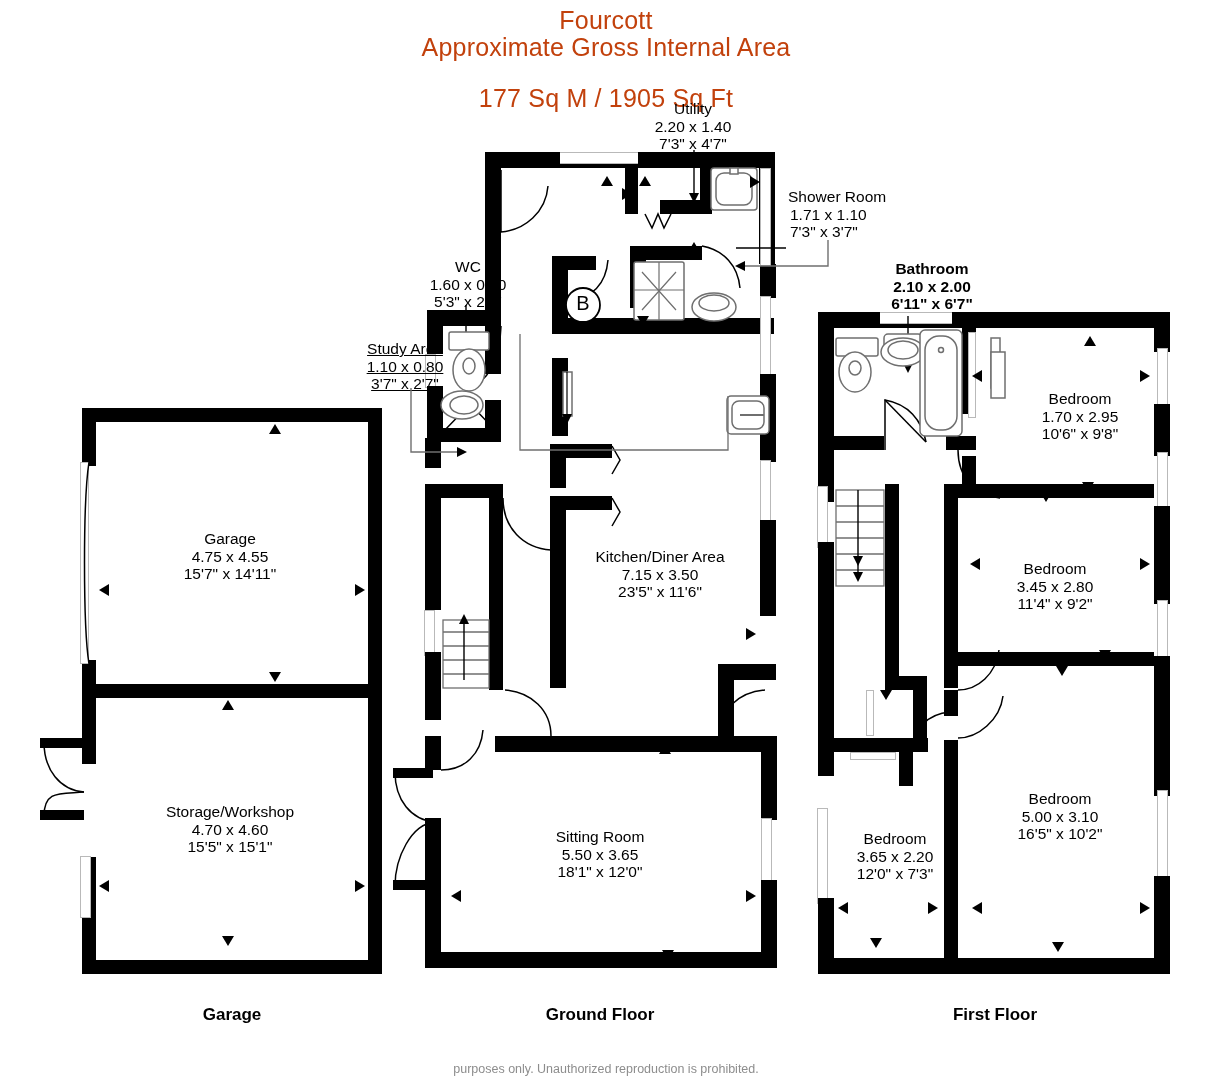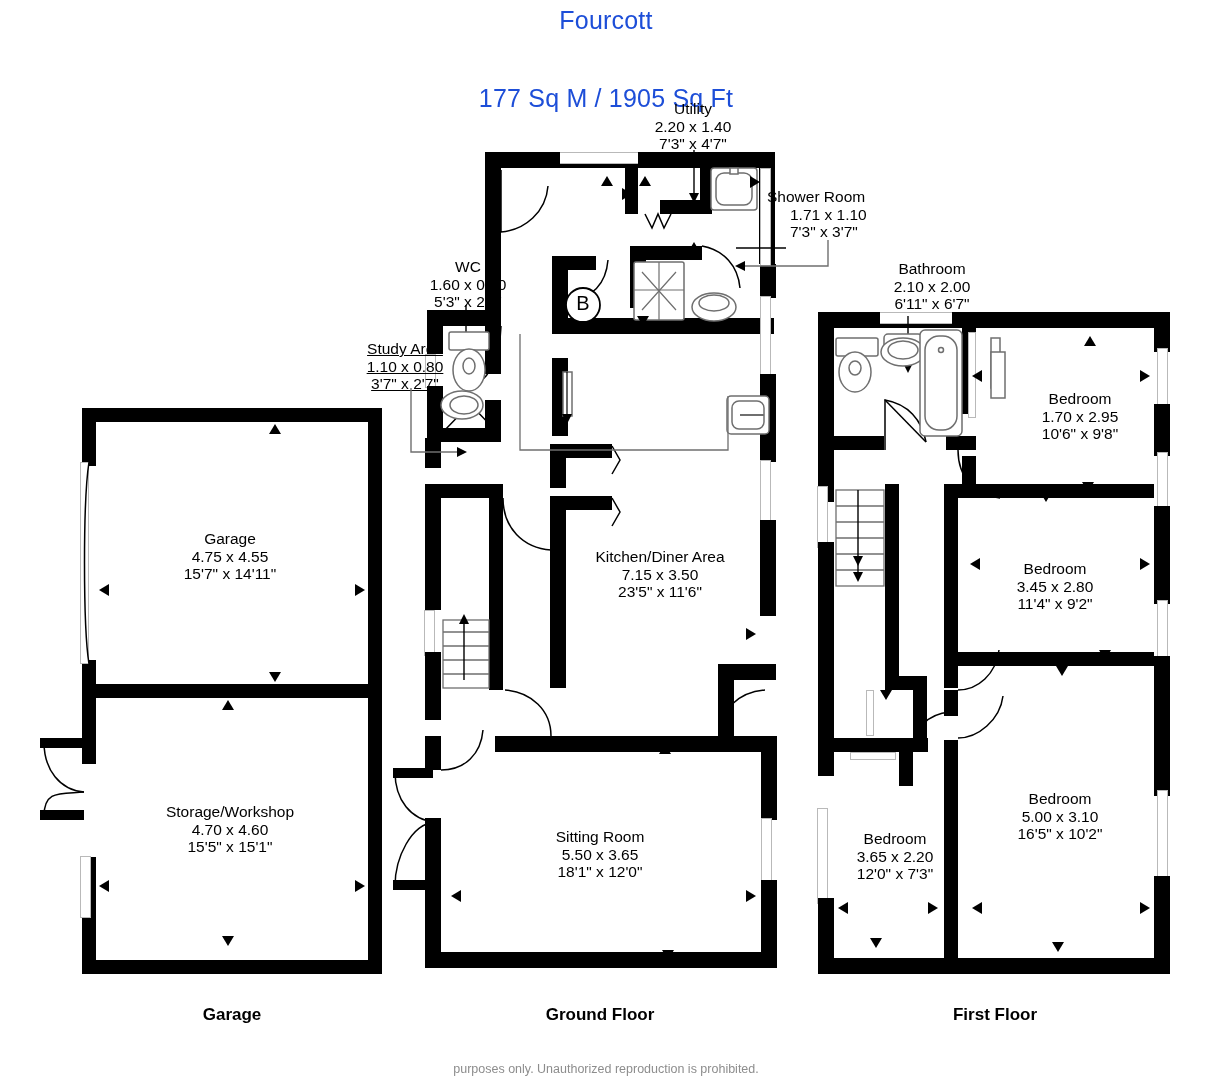--- a/index.html
+++ b/index.html
@@ -1,19 +1,19 @@
 <!DOCTYPE html>
 <html><head>
 <meta charset="utf-8">
 <style>
   html,body{margin:0;padding:0;background:#ffffff;}
   body{width:1212px;height:1080px;font-family:"Liberation Sans",sans-serif;color:#000;position:relative;overflow:hidden;}
   #stage{position:absolute;inset:0;}
 
-  .ttl{position:absolute;width:100%;text-align:center;font-size:25px;letter-spacing:.2px;color:#1d4ed8;}
+  .ttl{position:absolute;width:100%;text-align:center;font-size:25px;letter-spacing:.2px;color:#c2410c;}
   .ttl1{top:6px;}
   .ttl2{top:33px;}
   .ttl3{top:60px;margin-top:24px;}
 
   .lbl{position:absolute;text-align:center;font-size:15.5px;line-height:17.5px;color:#000;white-space:nowrap;}
   .lbl .nm{display:block;}
   .lbl .d1{display:block;}
   .lbl .d2{display:block;}
 
   .floorlbl{position:absolute;font-weight:bold;font-size:17px;text-align:center;width:240px;}
@@ -26,20 +26,21 @@
   .winH{position:absolute;background:#fff;border-top:1.6px solid #b9b9b9;border-bottom:1.6px solid #b9b9b9;box-sizing:border-box;}
 
   svg.ov{position:absolute;left:0;top:0;width:1212px;height:1080px;pointer-events:none;}
 </style>
 </head>
 <body>
 
 <div id="stage">
 
   <div class="ttl ttl1">Fourcott</div>
+  <div class="ttl ttl2">Approximate Gross Internal Area</div>
   <div class="ttl ttl3">177 Sq M / 1905 Sq Ft</div>
 
   <div>
 
     <div class="w" style="left:82px;  top:408px; width:300px; height:14px;"></div>
     <div class="w" style="left:368px; top:408px; width:14px;  height:566px;"></div>
     <div class="w" style="left:82px;  top:960px; width:300px; height:14px;"></div>
     <div class="w" style="left:82px;  top:408px; width:14px;  height:58px;"></div>
     <div class="w" style="left:82px;  top:660px; width:14px;  height:52px;"></div>
     <div class="w" style="left:82px;  top:857px; width:14px;  height:117px;"></div>
@@ -136,21 +137,21 @@
       <span class="d1">5.50 x 3.65</span>
       <span class="d2">18'1" x 12'0"</span>
     </div>
 
     <div class="lbl" style="left:603px;top:100px;width:180px;">
       <span class="nm">Utility</span>
       <span class="d1">2.20 x 1.40</span>
       <span class="d2">7'3" x 4'7"</span>
     </div>
     <div class="lbl" style="left:700px;top:188px;width:176px;text-align:left;">
-      <span class="nm" style="text-align:left;display:block;padding-left:67px;">Shower Room</span>
+      <span class="nm" style="text-align:left;display:block;padding-left:88px;">Shower Room</span>
       <span class="d1" style="text-align:left;display:block;padding-left:90px;">1.71 x 1.10</span>
       <span class="d2" style="text-align:left;display:block;padding-left:90px;">7'3" x 3'7"</span>
     </div>
     <div class="lbl" style="left:378px;top:258px;width:180px;">
       <span class="nm">WC</span>
       <span class="d1">1.60 x 0.80</span>
       <span class="d2">5'3" x 2'7"</span>
     </div>
     <div class="lbl" style="left:330px;top:340px;width:150px;text-decoration:underline;">
       <span class="nm">Study Area</span>
@@ -215,21 +216,21 @@
     <div class="lbl" style="left:965px;top:790px;width:190px;">
       <span class="nm">Bedroom</span>
       <span class="d1">5.00 x 3.10</span>
       <span class="d2">16'5" x 10'2"</span>
     </div>
     <div class="lbl" style="left:805px;top:830px;width:180px;">
       <span class="nm">Bedroom</span>
       <span class="d1">3.65 x 2.20</span>
       <span class="d2">12'0" x 7'3"</span>
     </div>
-    <div class="lbl" style="left:852px;top:260px;width:160px;">
+    <div class="lbl" style="left:852px;top:260px;width:160px;font-weight:bold;">
       <span class="nm">Bathroom</span>
       <span class="d1">2.10 x 2.00</span>
       <span class="d2">6'11" x 6'7"</span>
     </div>
   </div>
 
   <svg class="ov" viewBox="0 0 1212 1080">
     <g fill="none" stroke="#000" stroke-width="1.6">
 
       <g stroke="#000" stroke-width="1.4">

